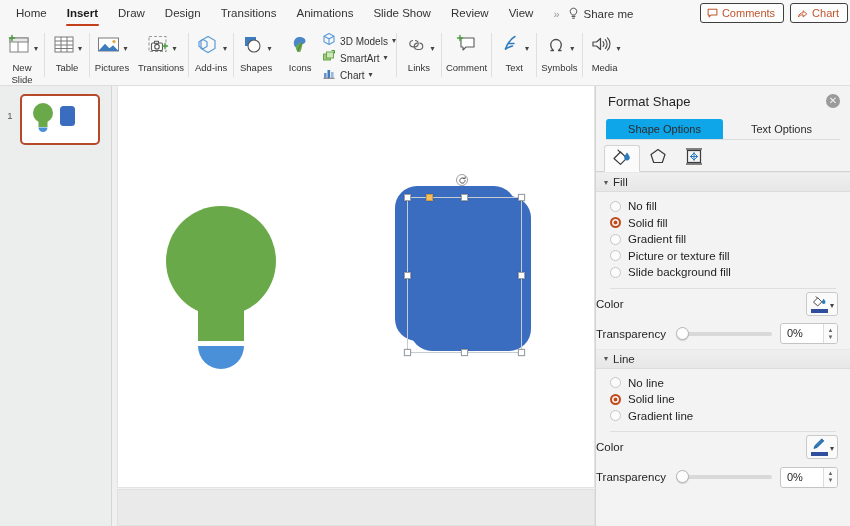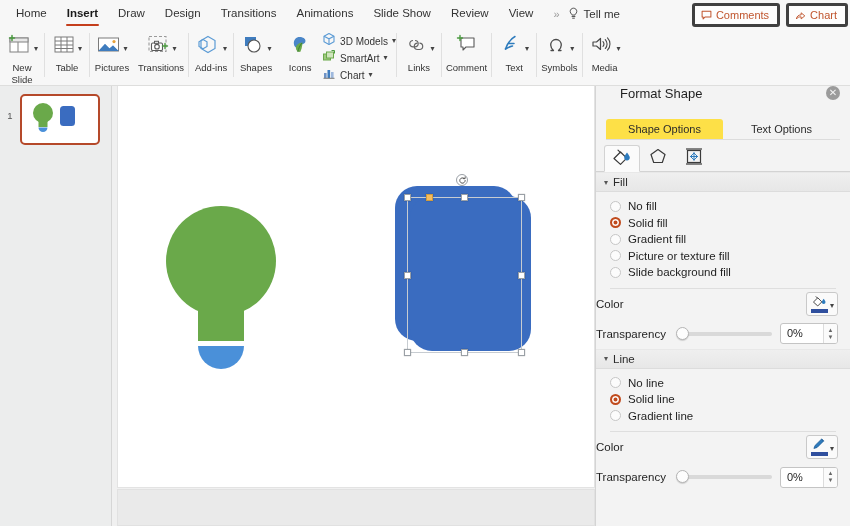--- a/index.html
+++ b/index.html
@@ -29,21 +29,21 @@
   .tab.active::after {
     content: ""; position: absolute; left: -1px; right: -1px; bottom: -5px;
     height: 2px; background: #c43e1c; border-radius: 1px;
   }
   .overflow-chevrons { font-size: 11px; color: #9a9a9a; margin-right: 9px; letter-spacing: -1px; }
   .tellme { display: flex; align-items: center; gap: 5px; font-size: 11.5px; color: #333; }
   .bulb-icon { width: 11px; height: 13px; display: block; }
   .topright { position: absolute; right: 8px; top: 3px; display: flex; gap: 6px; }
   .pillbtn {
     display: flex; align-items: center; gap: 4px;
-    border: 3px solid #404040; border-radius: 3px; background: #fdfdfd;
+    border: 1px solid #404040; border-radius: 3px; background: #fdfdfd;
     color: #c0552e; font-size: 11px; padding: 3px 8px 3px 6px;
     cursor: default;
   }
   .pillbtn svg { display: block; }
 
   
   .ribbon {
     position: absolute; top: 27px; left: 0; width: 850px; height: 59px;
     background: #f7f7f7;
     border-bottom: 1px solid #dededd;
@@ -110,39 +110,38 @@
     display: flex; align-items: center; justify-content: center;
     font-size: 9px; color: #555;
   }
 
   
   .panel {
     position: absolute; top: 86px; left: 595px; width: 255px; height: 440px;
     background: #f3f3f3; border-left: 1px solid #d4d4d4;
   }
   .panel-head {
-    height: 30px; display: flex; align-items: flex-start; justify-content: space-between;
+    height: 30px; display: flex; align-items: center; justify-content: space-between;
     padding: 0 10px 0 12px;
-    margin-left: 12px;
   }
   .panel-title { font-size: 13px; color: #1f1f1f; }
   .closebtn {
     width: 14px; height: 14px; border-radius: 50%; background: #9b9b9b;
     color: #f3f3f3; font-size: 10px; line-height: 14px; text-align: center;
     cursor: default; font-family: "Liberation Sans", sans-serif;
   }
   .seg {
     display: flex; margin: 3px 10px 0 10px; height: 21px;
     border-bottom: 1px solid #dcdcdc;
   }
   .segbtn {
     flex: 1; text-align: center; font-size: 11px; color: #2b2b2b;
     line-height: 20px; cursor: default; border-radius: 3px 3px 0 0;
   }
-  .segbtn.active { background: #fde047; }
+  .segbtn.active { background: #0ea5e9; }
   .iconTabs {
     display: flex; align-items: flex-end; gap: 0px;
     padding: 5px 0 0 8px; height: 32px;
     border-bottom: 1px solid #d3d3d3;
   }
   .itab {
     width: 36px; height: 27px; display: flex; align-items: center; justify-content: center;
     cursor: default; border-radius: 3px 3px 0 0;
   }
   .itab.active { background: #fbfbfb; border: 1px solid #d3d3d3; border-bottom: 1px solid #fbfbfb; position: relative; top: 1px; }
@@ -219,21 +218,21 @@
     <div class="tab">Review</div>
     <div class="tab">View</div>
     <div class="overflow-chevrons">»</div>
     <div class="tellme">
       <span>
         <svg class="bulb-icon" viewBox="0 0 12 14">
           <path d="M6 1.2c-2.1 0-3.6 1.6-3.6 3.5 0 1.4.8 2.2 1.4 2.9.3.4.5.7.5 1.1h3.4c0-.4.2-.7.5-1.1.6-.7 1.4-1.5 1.4-2.9 0-1.9-1.5-3.5-3.6-3.5z" fill="none" stroke="#444" stroke-width="1"></path>
           <path d="M4.4 10.3h3.2M5 12.1h2" stroke="#444" stroke-width="1" fill="none" stroke-linecap="round"></path>
         </svg>
       </span>
-      <span>Tell me</span>
+      <span>Share me</span>
     </div>
     <div class="topright">
       <div class="pillbtn">
         <span>
           <svg width="11" height="11" viewBox="0 0 12 12">
             <path d="M1.2 1.4h9.6v6.2H4.6L2.3 9.8V7.6H1.2z" fill="none" stroke="#c0552e" stroke-width="1.1" stroke-linejoin="round"></path>
           </svg>
         </span>
         <span>Comments</span>
       </div>

